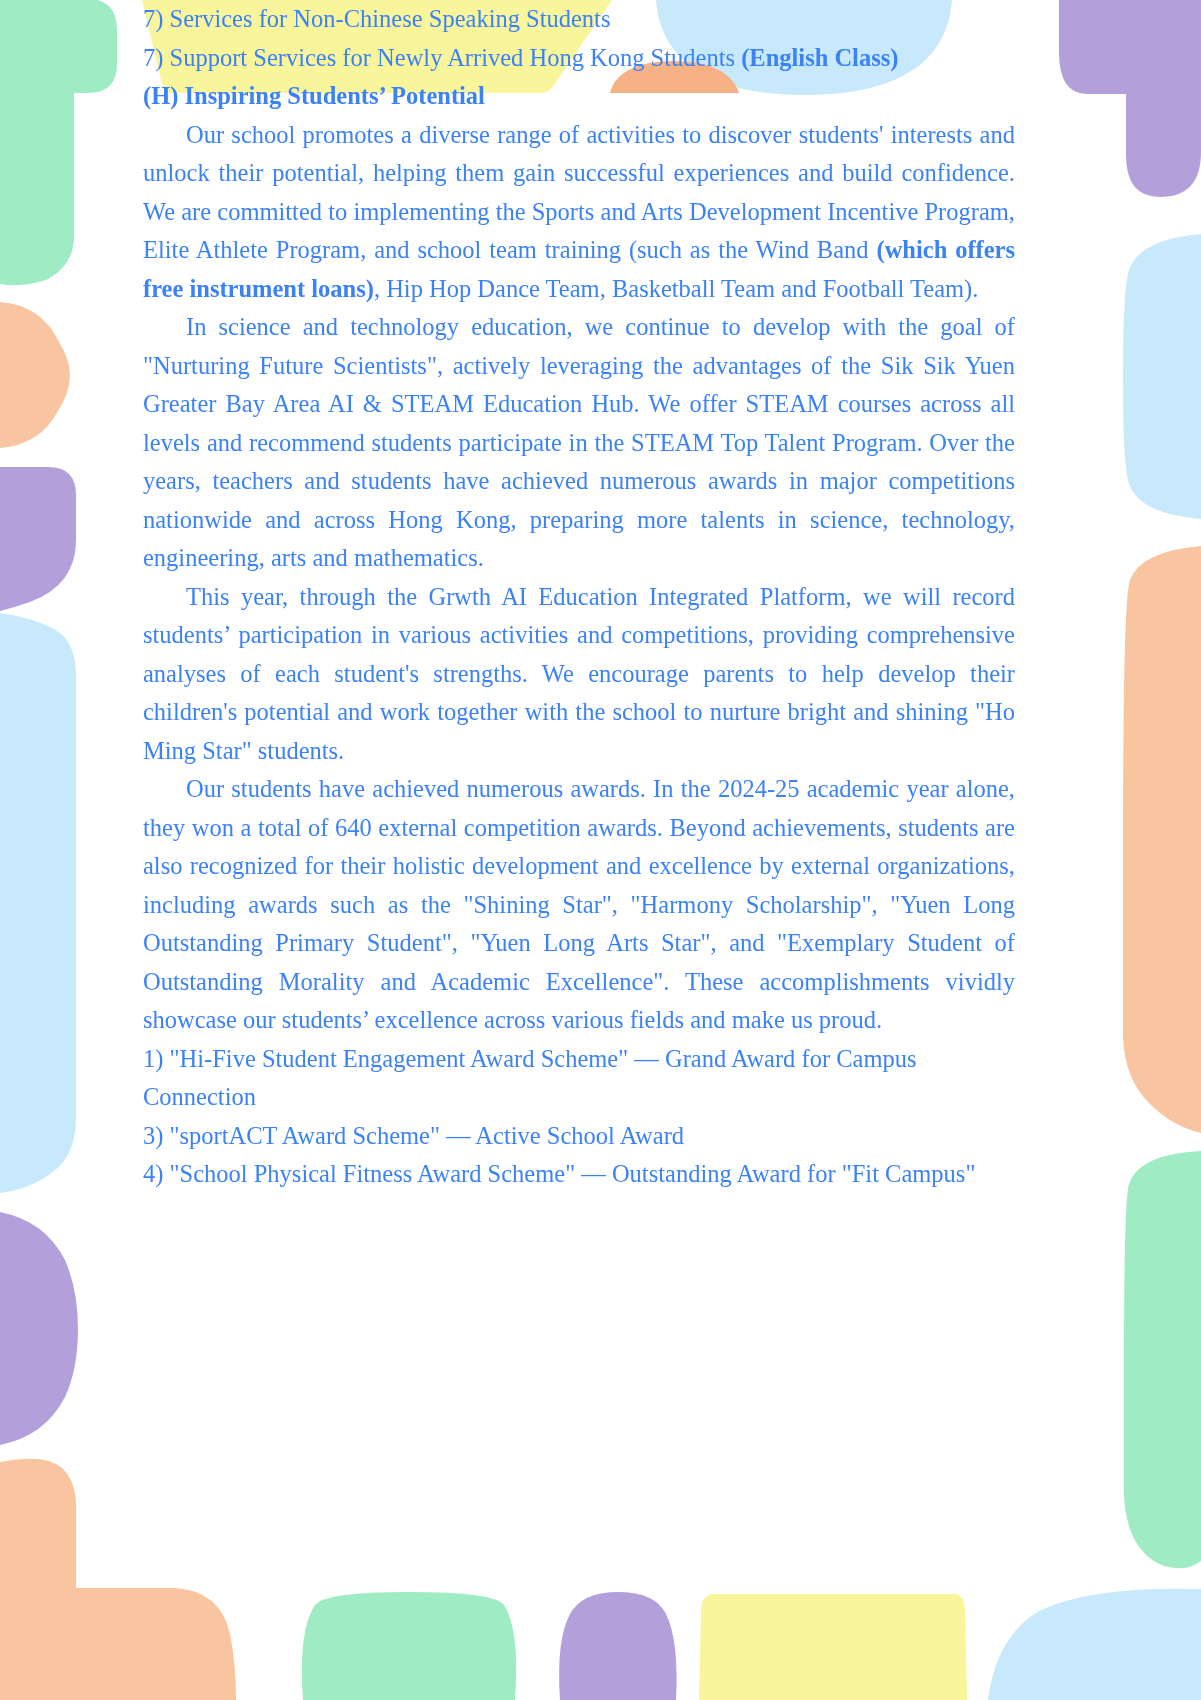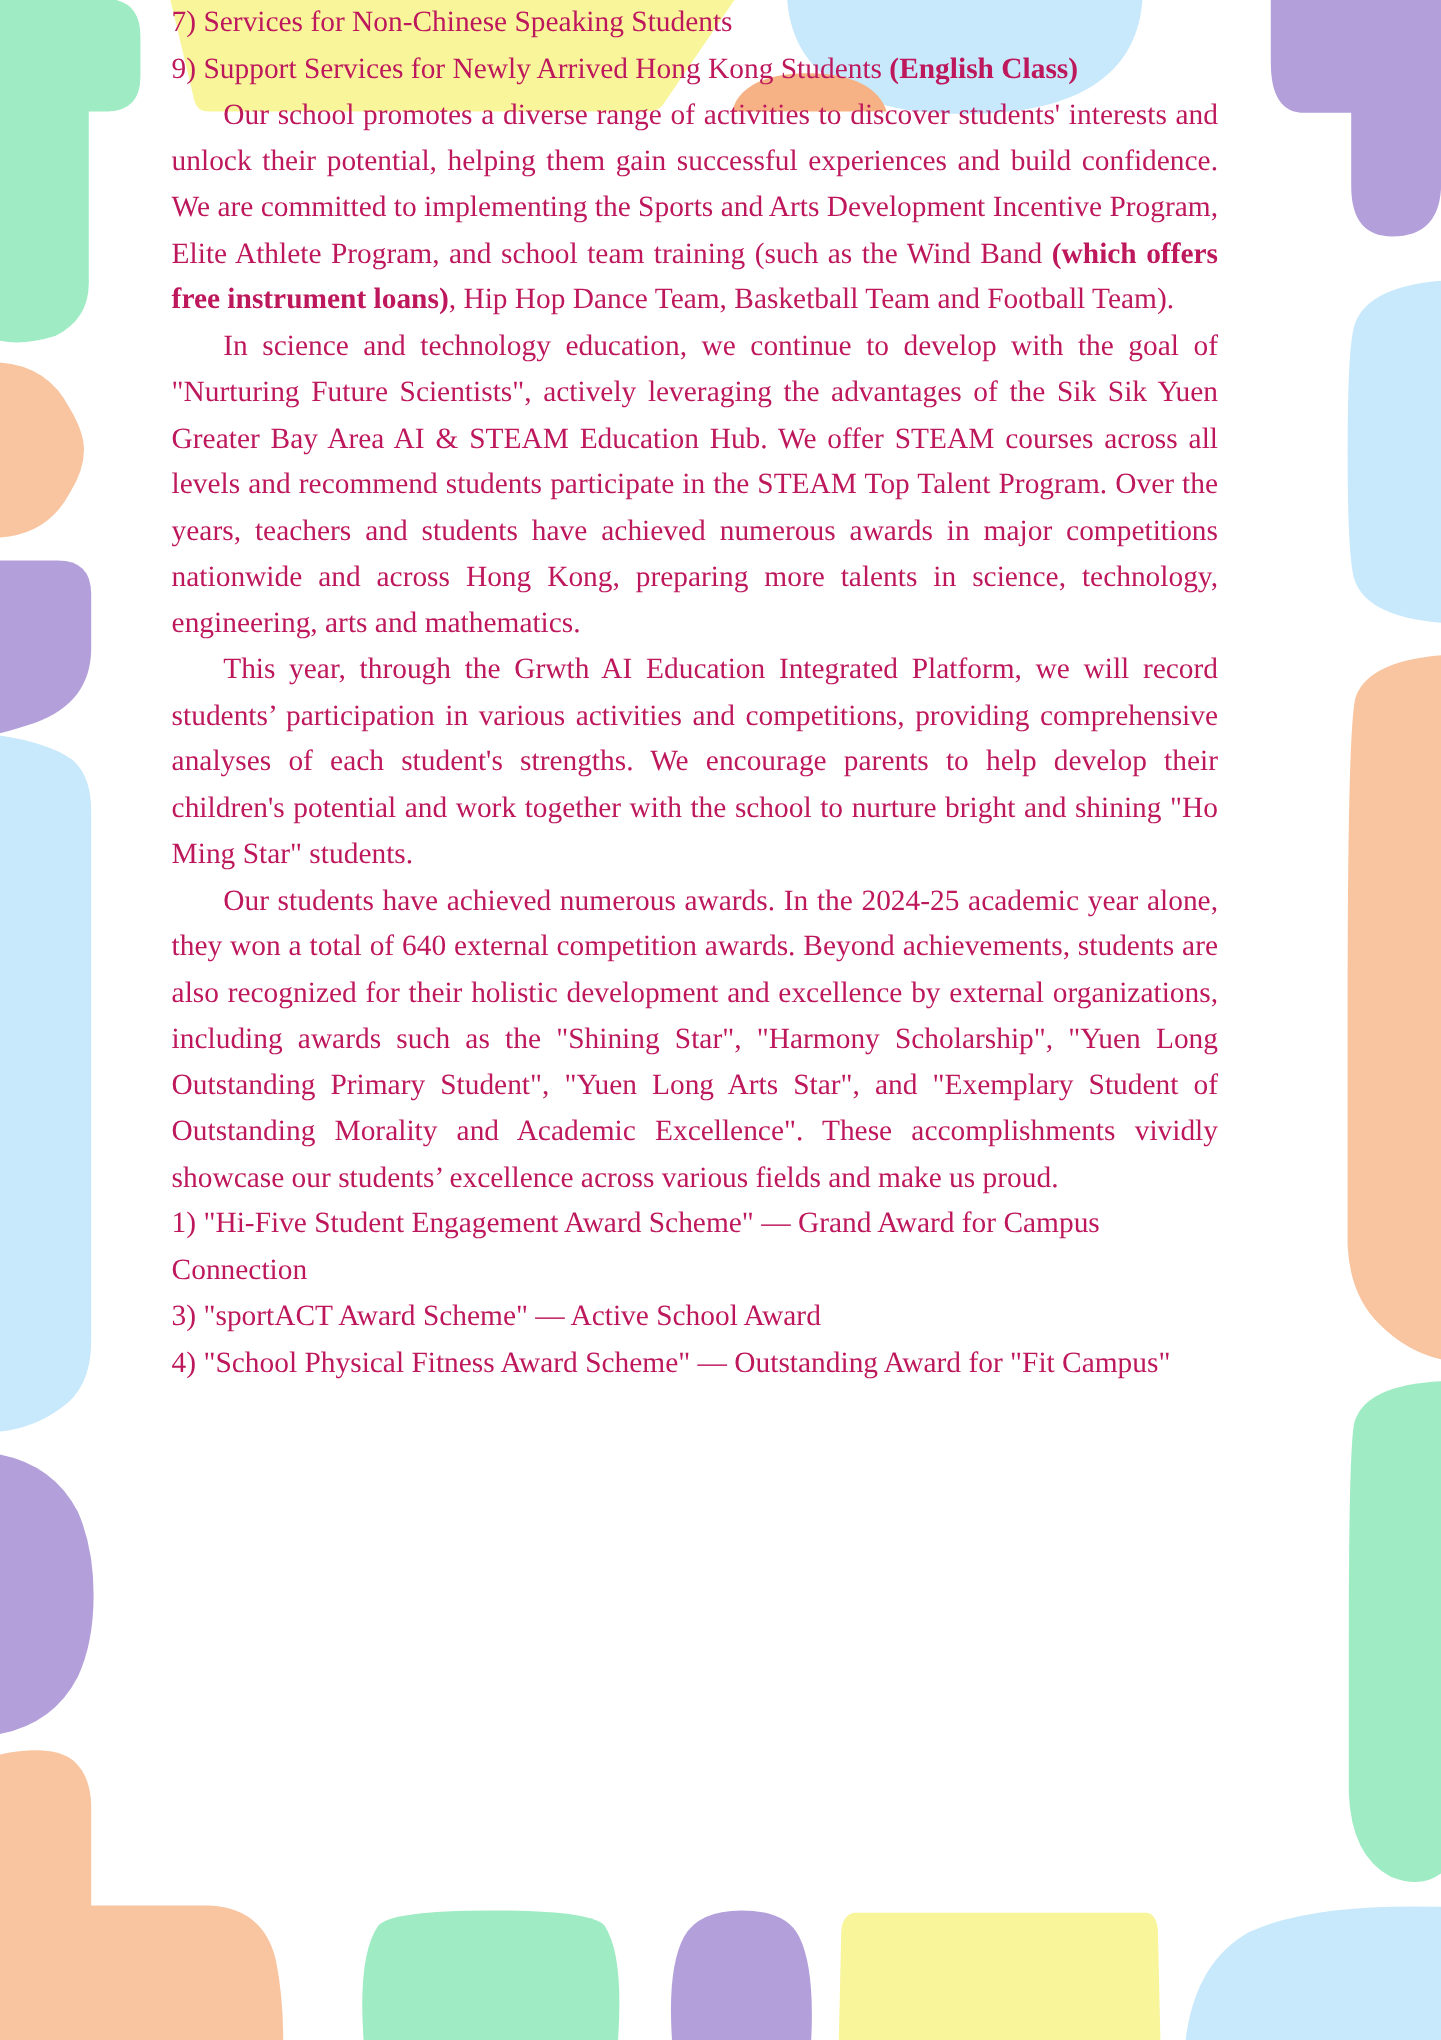--- a/index.html
+++ b/index.html
@@ -12,21 +12,21 @@
   }
   .decor {
     position: absolute; left: 0; top: 0; width: 1201px; height: 1700px;
     z-index: 0; pointer-events: none;
   }
   .doc {
     position: absolute; left: 143px; top: 0; width: 872px;
     z-index: 1;
     font-size: 24.5px;
     line-height: 38.5px;
-    color: #be185d;
+    color: #3b82f6;
   }
   .doc p { margin: 0; }
   .first-block { margin-top: 154px; }
   .gap { margin-top: 35px; }
   .para { text-align: justify; }
   .indent { text-indent: 43px; }
   .b { font-weight: bold; text-align: right; }
   .heading { font-weight: bold; }
 </style>
 </head>
@@ -47,21 +47,22 @@
   <path d="M0 1212 Q45 1221 65 1260 Q78 1290 78 1329 Q78 1369 65 1397 Q45 1436 0 1445 Z" fill="#b3a0da"></path>
   <path d="M0 1462 Q45 1453 62 1468 Q76 1481 76 1506 L76 1588 L174 1588 Q220 1590 230 1634 Q236 1664 236 1700 L0 1700 Z" fill="#f8c5a0"></path>
   <path d="M303 1700 Q298 1630 315 1605 Q325 1592 409 1592 Q494 1592 504 1605 Q520 1630 515 1700 Z" fill="#9fecc4"></path>
   <path d="M560 1700 Q556 1640 570 1614 Q582 1592 618 1592 Q655 1592 666 1614 Q679 1640 676 1700 Z" fill="#b3a0da"></path>
   <path d="M712 1594 L956 1594 Q965 1596 965 1612 L967 1700 L699 1700 L701 1612 Q701 1596 712 1594 Z" fill="#f8f59b"></path>
   <path d="M1201 1589 Q1092 1586 1041 1610 Q996 1635 988 1700 L1201 1700 Z" fill="#c8e9fb"></path>
 </svg>
 
 <div class="doc">
   <p class="first-block"><span>7) Services for Non-Chinese Speaking Students</span></p>
-  <p><span>9) Support Services for Newly Arrived Hong Kong Students </span><span class="b">(English Class)</span></p>
+  <p><span>7) Support Services for Newly Arrived Hong Kong Students </span><span class="b">(English Class)</span></p>
+  <p class="gap heading"><span class="b">(H) Inspiring Students’ Potential</span></p>
   <p class="para indent"><span>Our school promotes a diverse range of activities to discover students' interests and unlock their potential, helping them gain successful experiences and build confidence. We are committed to implementing the Sports and Arts Development Incentive Program, Elite Athlete Program, and school team training (such as the Wind Band </span><span class="b">(which offers free instrument loans)</span><span>, Hip Hop Dance Team, Basketball Team and Football Team).</span></p>
   <p class="gap para indent"><span>In science and technology education, we continue to develop with the goal of "Nurturing Future Scientists", actively leveraging the advantages of the Sik Sik Yuen Greater Bay Area AI &amp; STEAM Education Hub. We offer STEAM courses across all levels and recommend students participate in the STEAM Top Talent Program. Over the years, teachers and students have achieved numerous awards in major competitions nationwide and across Hong Kong, preparing more talents in science, technology, engineering, arts and mathematics.</span></p>
   <p class="gap para indent"><span>This year, through the Grwth AI Education Integrated Platform, we will record students’ participation in various activities and competitions, providing comprehensive analyses of each student's strengths. We encourage parents to help develop their children's potential and work together with the school to nurture bright and shining "Ho Ming Star" students.</span></p>
   <p class="gap para indent"><span>Our students have achieved numerous awards. In the 2024-25 academic year alone, they won a total of 640 external competition awards. Beyond achievements, students are also recognized for their holistic development and excellence by external organizations, including awards such as the "Shining Star", "Harmony Scholarship", "Yuen Long Outstanding Primary Student", "Yuen Long Arts Star", and "Exemplary Student of Outstanding Morality and Academic Excellence". These accomplishments vividly showcase our students’  excellence across various fields and make us proud.</span></p>
   <p><span>1) "Hi-Five Student Engagement Award Scheme" — Grand Award for Campus Connection</span></p>
   <p><span>3) "sportACT Award Scheme" — Active School Award</span></p>
   <p><span>4) "School Physical Fitness Award Scheme" — Outstanding Award for "Fit Campus"</span></p>
 </div>
 
 </body></html>

